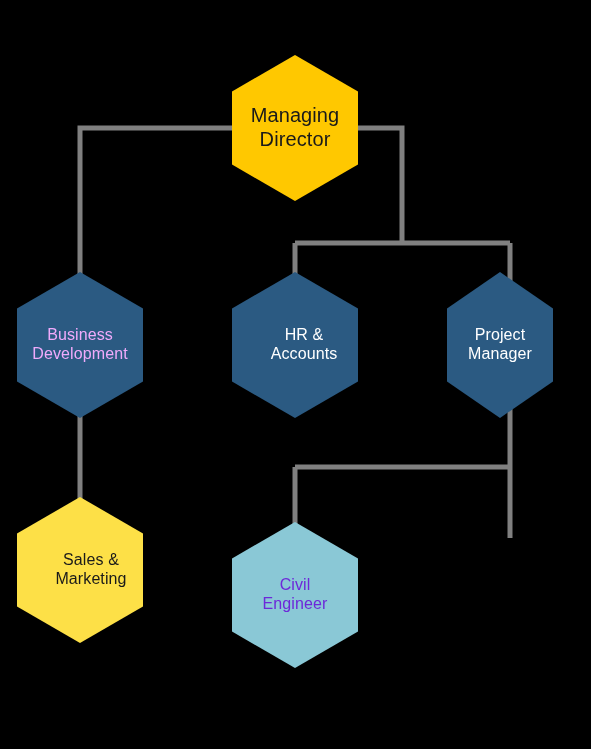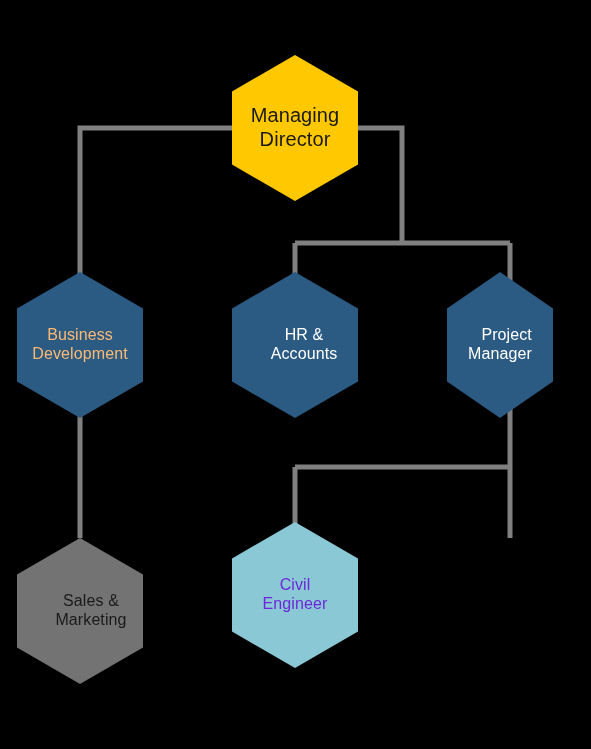--- a/index.html
+++ b/index.html
@@ -83,32 +83,32 @@
         <path d="M 510 467 L 510 538"></path>
       </g>
   </svg>
 
   <div id="node-layer">
       <div class="org-node node-level-0" style="left: 232px; top: 55px; width: 126px; height: 146px; background: rgb(255, 200, 0);">
         <span class="org-node-label" style="color: rgb(26, 26, 26);">Managing
 Director</span>
       </div>
       <div class="org-node node-level-1" style="left: 17px; top: 272px; width: 126px; height: 146px; background: rgb(43, 90, 130);">
-        <span class="org-node-label" style="color: #fdba74;">Business
+        <span class="org-node-label" style="color: #f0abfc;">Business
 Development</span>
       </div>
       <div class="org-node node-level-1" style="left: 232px; top: 272px; width: 126px; height: 146px; background: rgb(43, 90, 130); padding-left: 18px;">
         <span class="org-node-label" style="color: rgb(255, 255, 255);">HR &amp;
 Accounts</span>
       </div>
-      <div class="org-node node-level-1" style="left: 447px; top: 272px; width: 106px; height: 146px; background: rgb(43, 90, 130); text-align: right;">
+      <div class="org-node node-level-1" style="left: 447px; top: 272px; width: 106px; height: 146px; background: rgb(43, 90, 130);">
         <span class="org-node-label" style="color: rgb(255, 255, 255);">Project
 Manager</span>
       </div>
-      <div class="org-node node-level-2" style="left: 17px; top: 538px; width: 126px; height: 146px; background: #737373; padding-left: 22px;">
+      <div class="org-node node-level-2" style="left: 17px; top: 497px; width: 126px; height: 146px; background: #fde047; padding-left: 22px;">
         <span class="org-node-label" style="color: rgb(26, 26, 26);">Sales &amp;
 Marketing</span>
       </div>
       <div class="org-node node-level-2" style="left: 232px; top: 522px; width: 126px; height: 146px; background: rgb(138, 200, 214);">
         <span class="org-node-label" style="color: #6d28d9;">Civil
 Engineer</span>
       </div>
     </div>
 
 </div>

